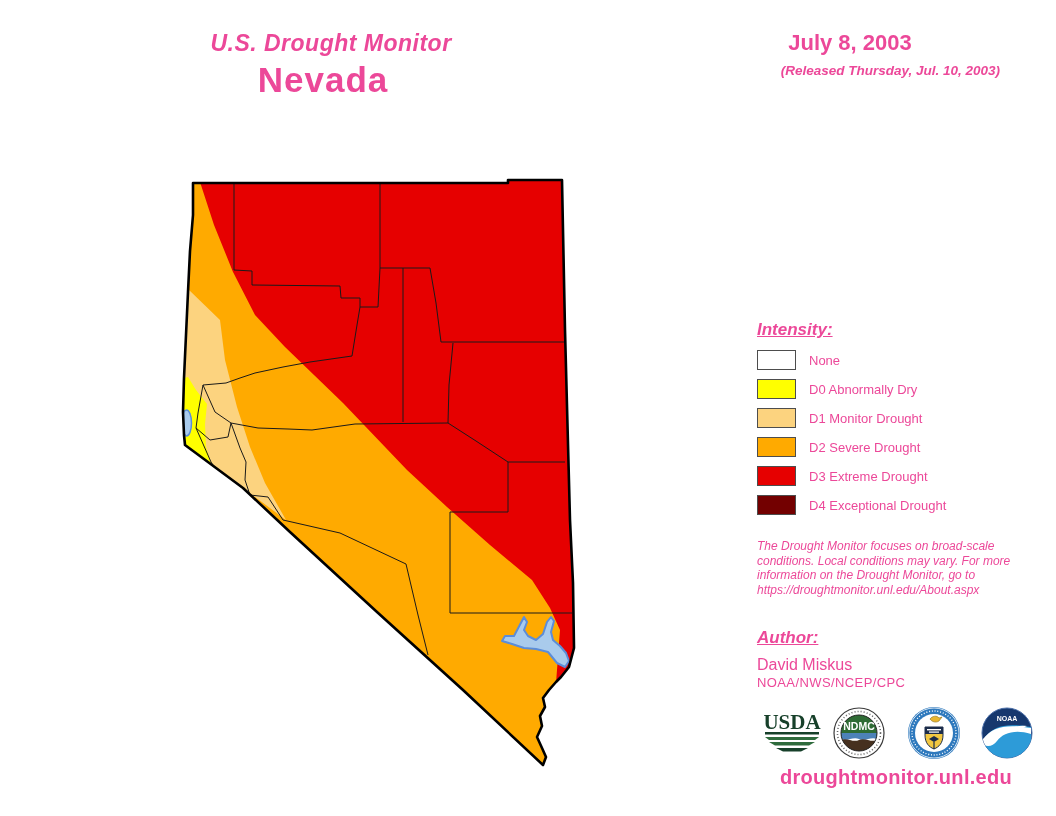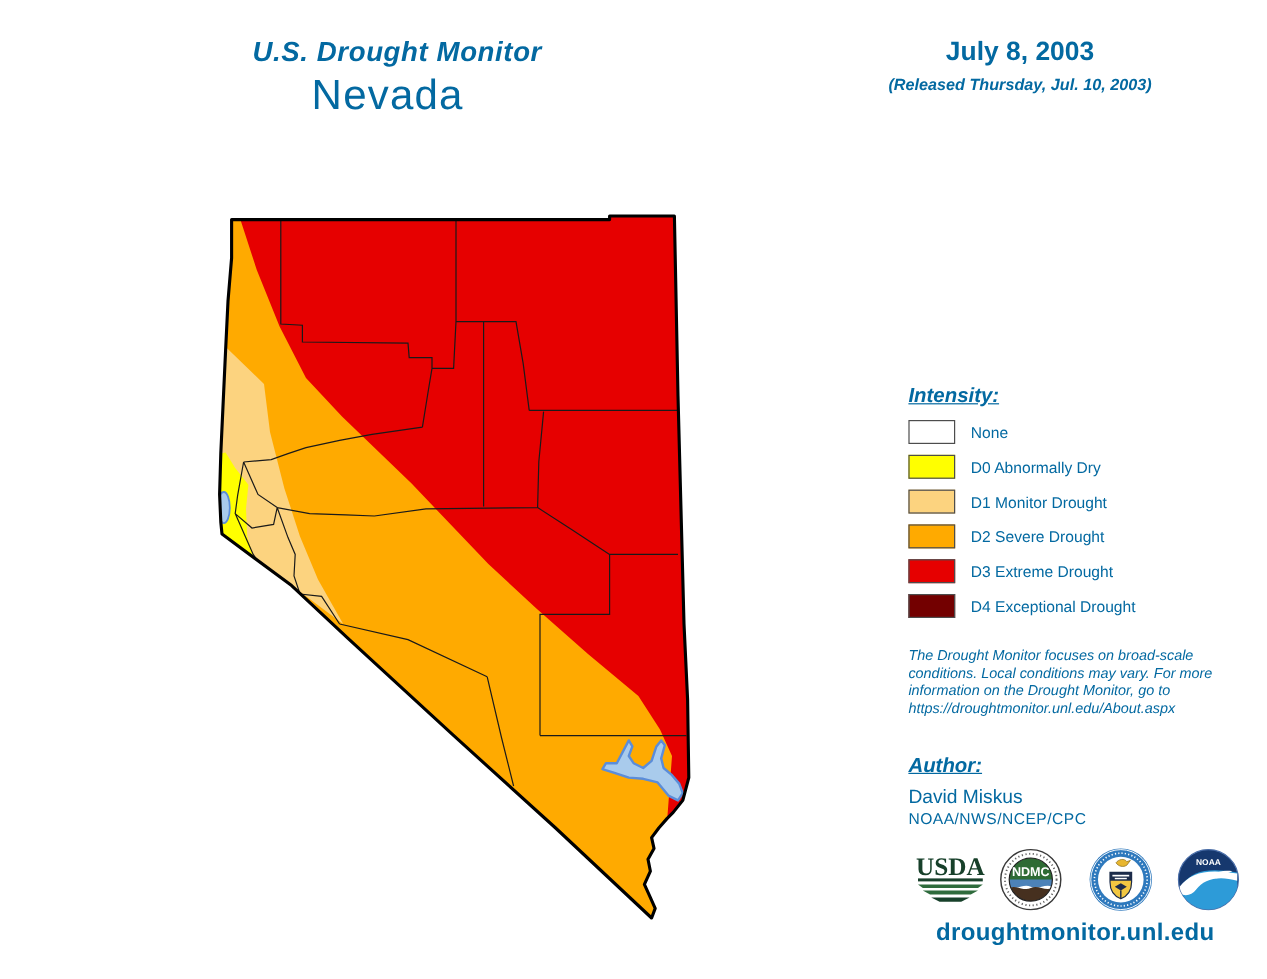--- a/index.html
+++ b/index.html
@@ -1,25 +1,25 @@
 <!DOCTYPE html>
 <html><head>
 <meta charset="utf-8">
 <style>
   html,body{margin:0;padding:0;background:#ffffff;}
   .page{position:relative;width:1056px;height:816px;background:#ffffff;overflow:hidden;
-        font-family:"Liberation Sans", sans-serif;color:#0369a1;}
+        font-family:"Liberation Sans", sans-serif;color:#ec4899;}
   .abs{position:absolute;}
   
   .title-line1{left:166px;top:30px;width:330px;text-align:center;
                font-size:23px;font-weight:bold;font-style:italic;letter-spacing:0.5px;}
   .title-line2{left:158px;top:60px;width:330px;text-align:center;
-               font-size:35px;font-weight:normal;letter-spacing:1px;}
+               font-size:35px;font-weight:bold;letter-spacing:1px;}
   .date-line1{left:720px;top:30px;width:260px;text-align:center;font-size:22px;font-weight:bold;}
-  .date-line2{left:700px;top:63px;width:300px;text-align:center;font-size:13.5px;font-weight:bold;font-style:italic;}
+  .date-line2{left:700px;top:63px;width:300px;text-align:right;font-size:13.5px;font-weight:bold;font-style:italic;}
   .date-line3{left:720px;top:85px;width:260px;text-align:center;font-size:14px;font-weight:bold;}
   
   .legend{left:757px;top:320px;}
   .legend-heading{font-size:17px;font-weight:bold;font-style:italic;text-decoration:underline;margin-bottom:10px;}
   .legend-row{display:flex;align-items:center;height:20px;margin-bottom:9px;}
   .swatch{width:39px;height:20px;border:1px solid #4d4d4d;box-sizing:border-box;flex:0 0 auto;}
   .legend-label{margin-left:13px;font-size:13px;white-space:nowrap;}
   
   .disclaimer{left:757px;top:539px;width:280px;font-size:12px;font-style:italic;line-height:14.6px;}
   

